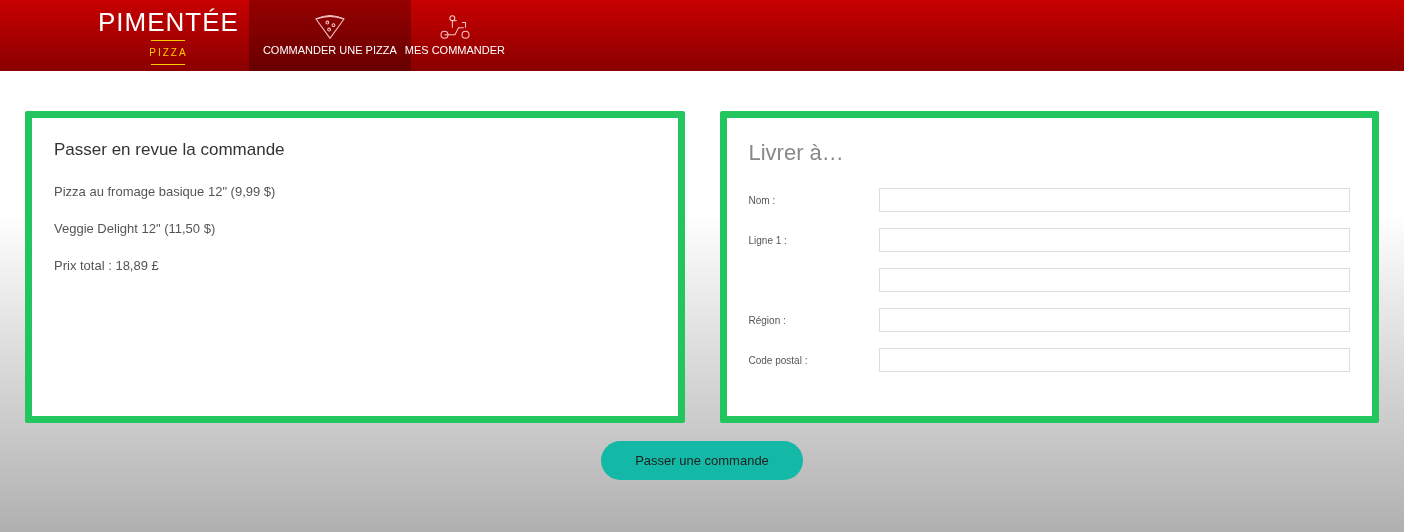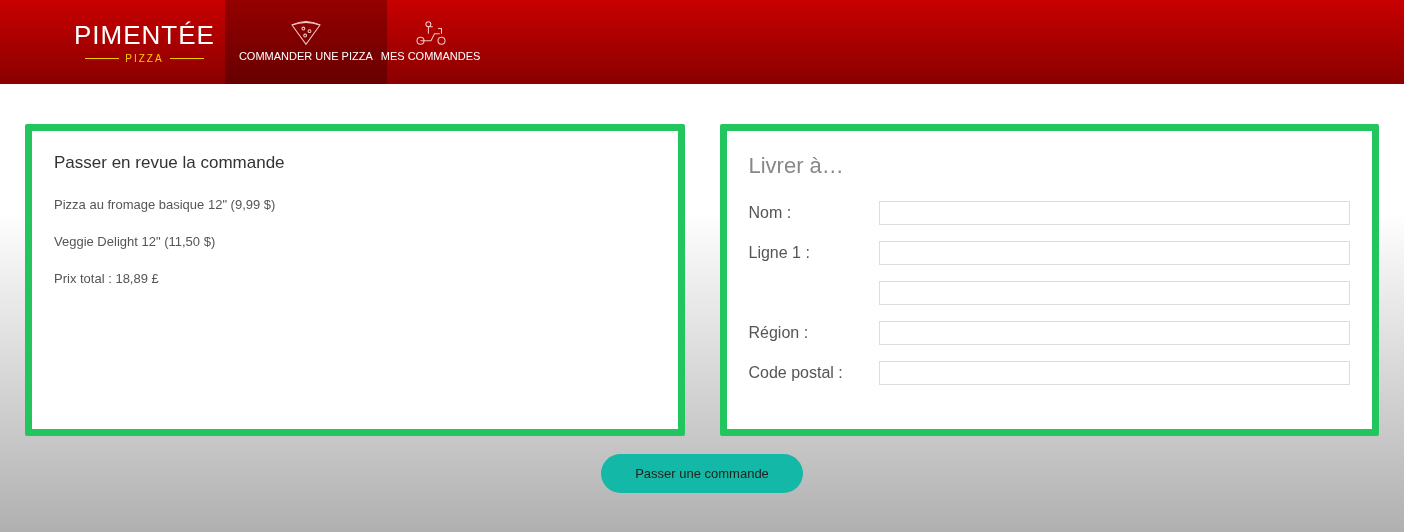--- a/index.html
+++ b/index.html
@@ -1,40 +1,40 @@
 <!DOCTYPE html>
 <html><head>
 <meta charset="utf-8">
 <style>
   * { box-sizing: border-box; }
   html, body { margin:0; padding:0; font-family: Arial, Helvetica, sans-serif; font-size:13px; color:#333; width:1404px; }
   body { background: linear-gradient(to bottom, #ffffff 0%, #ffffff 40%, #b0b0b0 100%); min-height:532px; }
 
-  .topbar { height:84px; background: linear-gradient(to bottom, #c80000 0%, #8a0000 100%); display:flex; align-items:stretch; padding-left:64px; }
+  .topbar { height:71px; background: linear-gradient(to bottom, #c80000 0%, #8a0000 100%); display:flex; align-items:stretch; padding-left:88px; }
   .brand-wrap { display:flex; flex-direction:column; justify-content:center; align-items:center; padding:4px 10px; color:#fff; }
   .brand-name { font-size:26px; letter-spacing:1px; font-weight:400; }
-  .brand-sub { color:#ffcc00; font-size:10px; letter-spacing:2px; display:flex; align-items:center; gap:6px; margin-top:2px;}
+  .brand-sub { color:#ffcc00; font-size:10px; letter-spacing:2px; display:flex; align-items:center; gap:6px; margin-top:2px;flex-direction:column;}
   .brand-sub .line { display:inline-block; height:1px; width:34px; background:#ffcc00; }
 
   .nav-item { position:relative; display:flex; flex-direction:column; justify-content:center; align-items:center; color:#fff; font-size:11px; padding:6px 14px 10px 14px; cursor:pointer; min-width:120px; text-align:center; }
   .nav-item.active { background: rgba(0,0,0,0.25); }
   .nav-item svg { stroke:#f5c6c6; fill:none; stroke-width:6; }
   .nav-item .lbl { margin-top:2px; white-space:nowrap; }
 
   .main { display:flex; gap:35px; padding:40px 25px 0 25px; }
   .panel { background:#fff; border:7px solid #22c55e; border-radius:2px; padding:22px 22px 28px 22px; }
   .panel.left { flex:1; }
   .panel.right { flex:1; }
 
   .review-title { font-size:17px; font-weight:400; margin:0 0 24px 0; color:#333; }
   .review-line { font-size:13px; color:#555; margin:0 0 22px 0; }
 
   .deliver-title { font-size:22px; color:#888; margin:0 0 22px 0; font-weight:400; }
   .form-row { display:flex; align-items:center; margin-bottom:16px; }
-  .form-row label { width:130px; font-size:16px; color:#555; }
+  .form-row label { width:130px; font-size:10px; color:#555; }
   .form-row input { flex:1; height:24px; border:1px solid #ddd; background:#fff; padding:2px 6px; font-size:12px; }
 
   .order-btn-wrap { width:100%; display:flex; justify-content:center; margin-top:18px; }
   .order-btn { background:#14b8a6; color:#222; border:none; border-radius:20px; padding:12px 34px; font-size:13px; cursor:pointer; }
 </style>
 </head>
 <body>
 
 <div class="topbar">
   <div class="brand-wrap">
@@ -63,21 +63,21 @@
     <span>
       <svg width="44" height="28" viewBox="0 0 220 160">
         <circle cx="50" cy="130" r="20"></circle>
         <circle cx="170" cy="130" r="20"></circle>
         <path d="M50 130 L110 130 L130 90 L160 90"></path>
         <path d="M95 90 L95 50 L120 50"></path>
         <circle cx="95" cy="35" r="14"></circle>
         <path d="M150 60 L170 60 L170 90"></path>
       </svg>
     </span>
-    <span class="lbl">MES COMMANDES</span>
+    <span class="lbl">MES COMMANDER</span>
   </div>
 </div>
 
 <div class="main">
 
   <div class="panel left">
     <h3 class="review-title">Passer en revue la commande</h3>
     <p class="review-line">Pizza au fromage basique 12" (9,99 $)</p>
     <p class="review-line">Veggie Delight 12" (11,50 $)</p>
     <p class="review-line">Prix total : 18,89 £</p>

